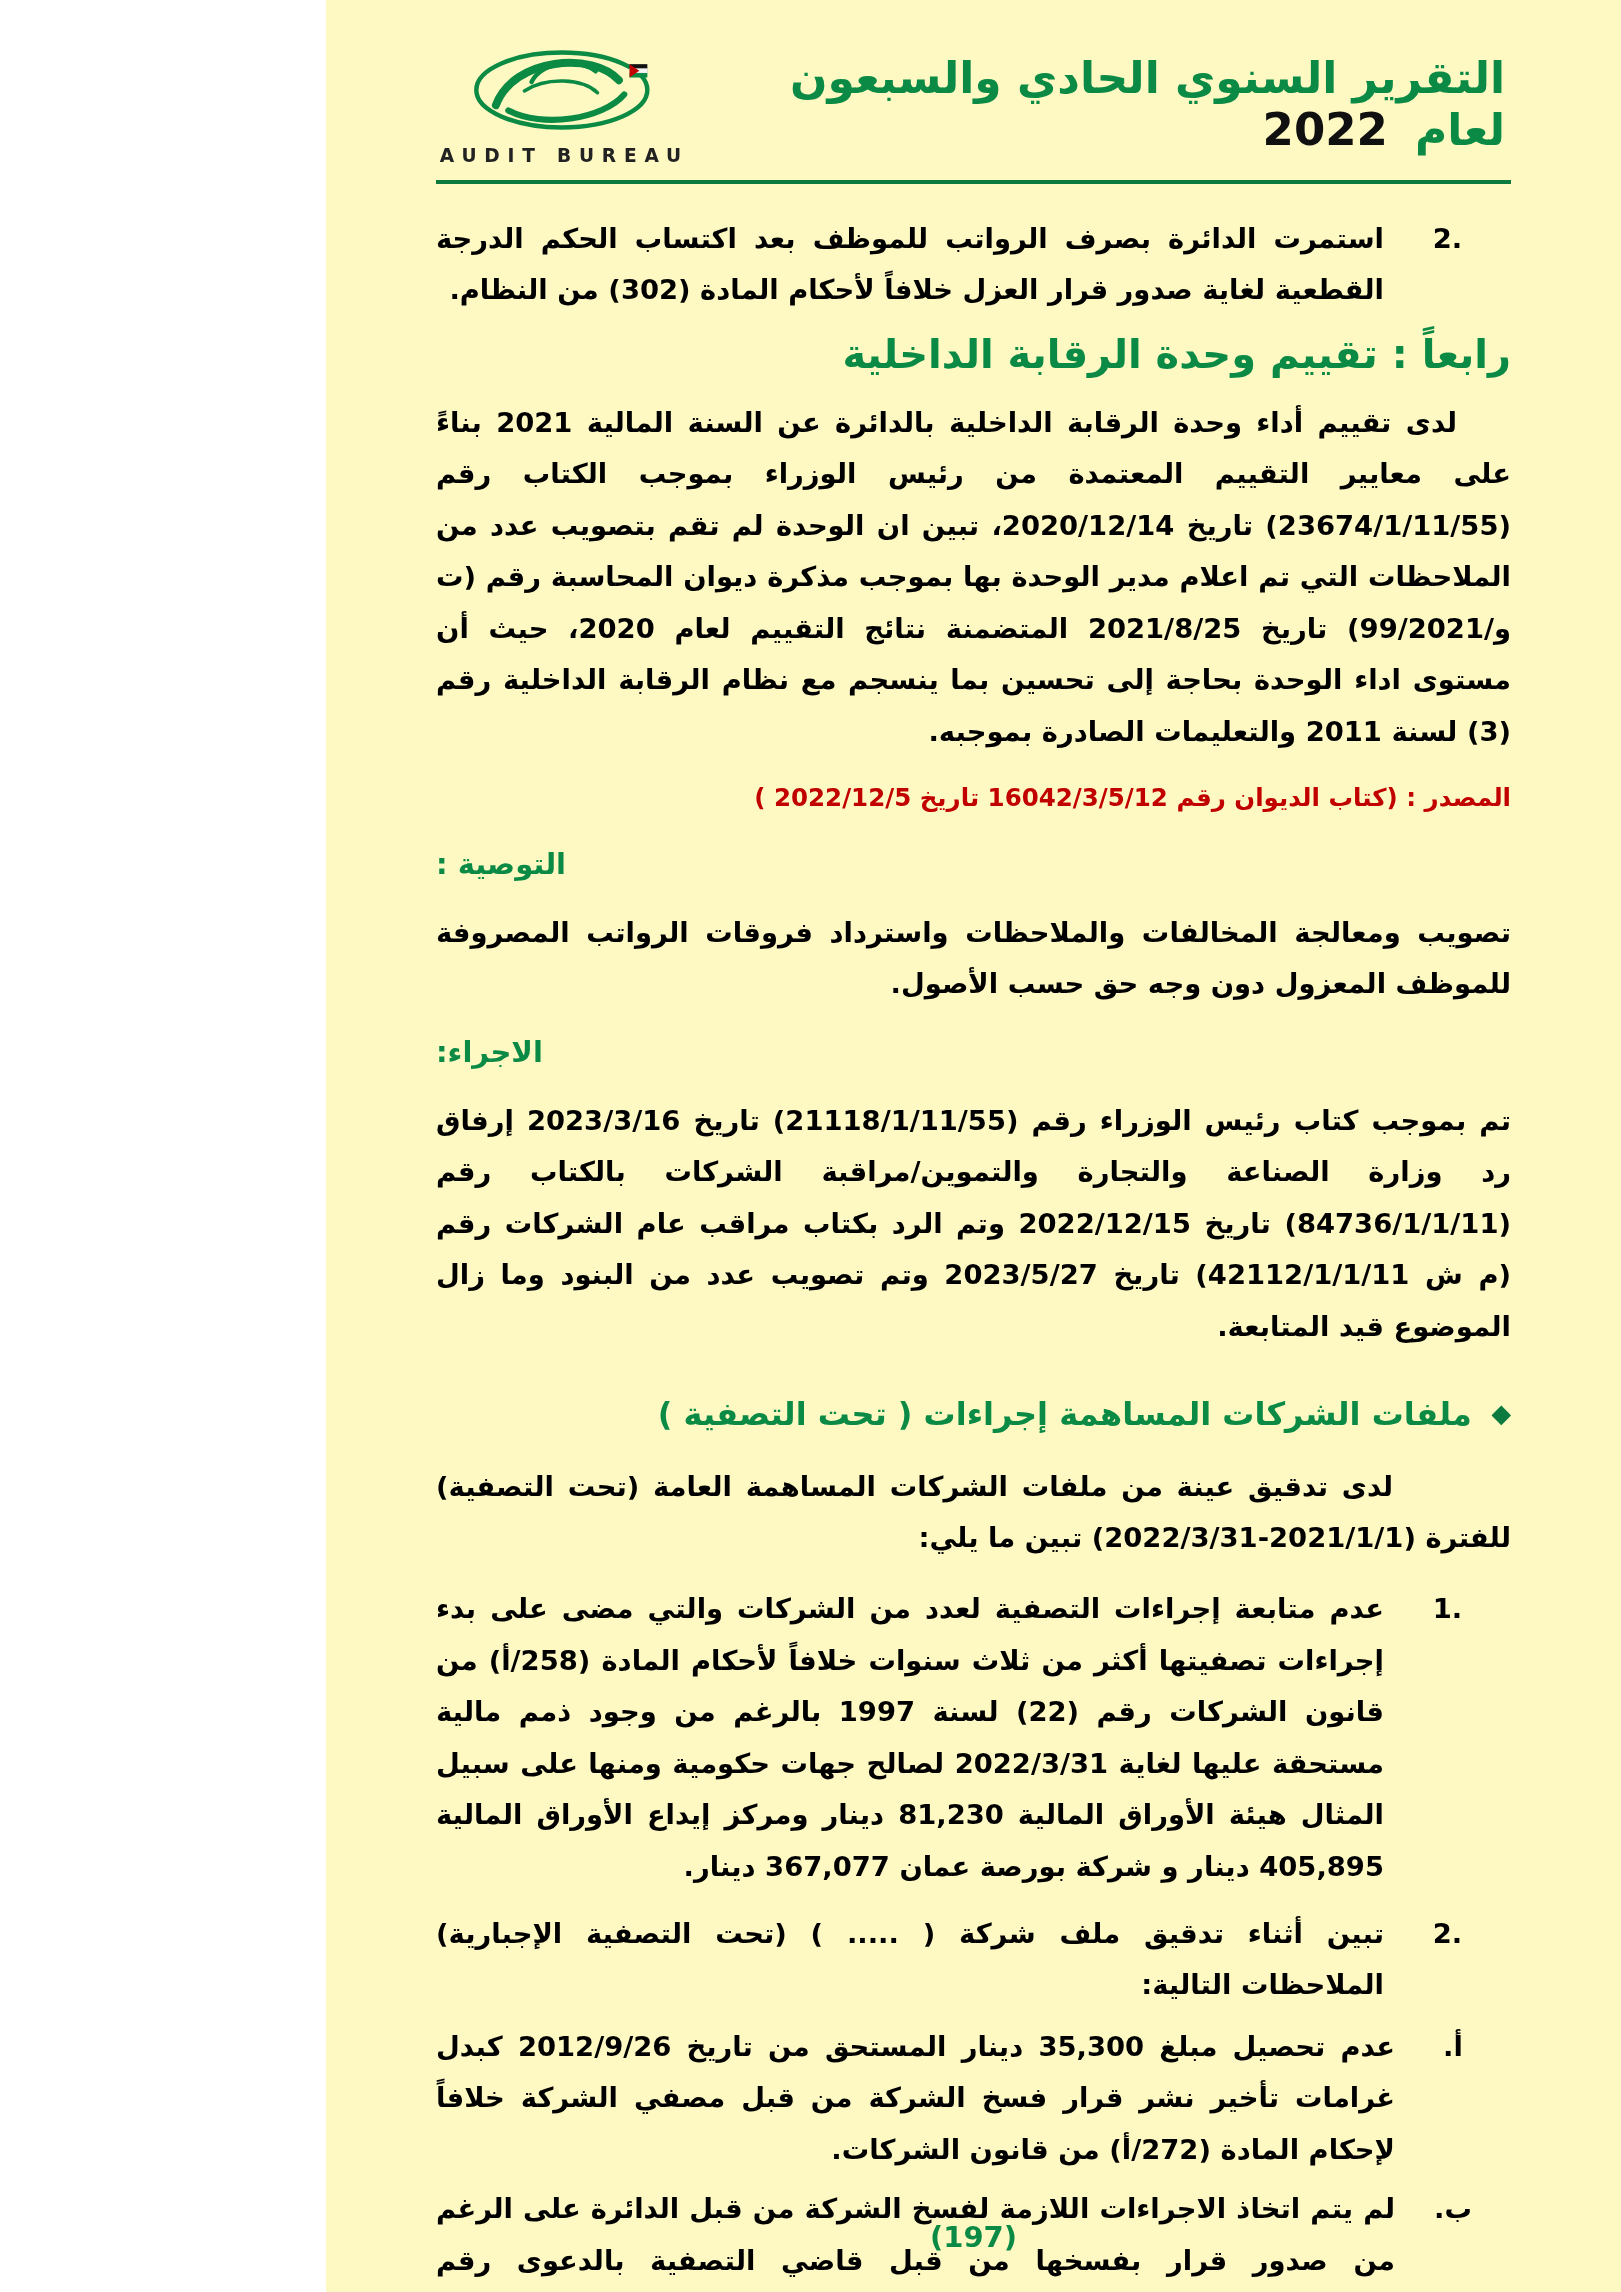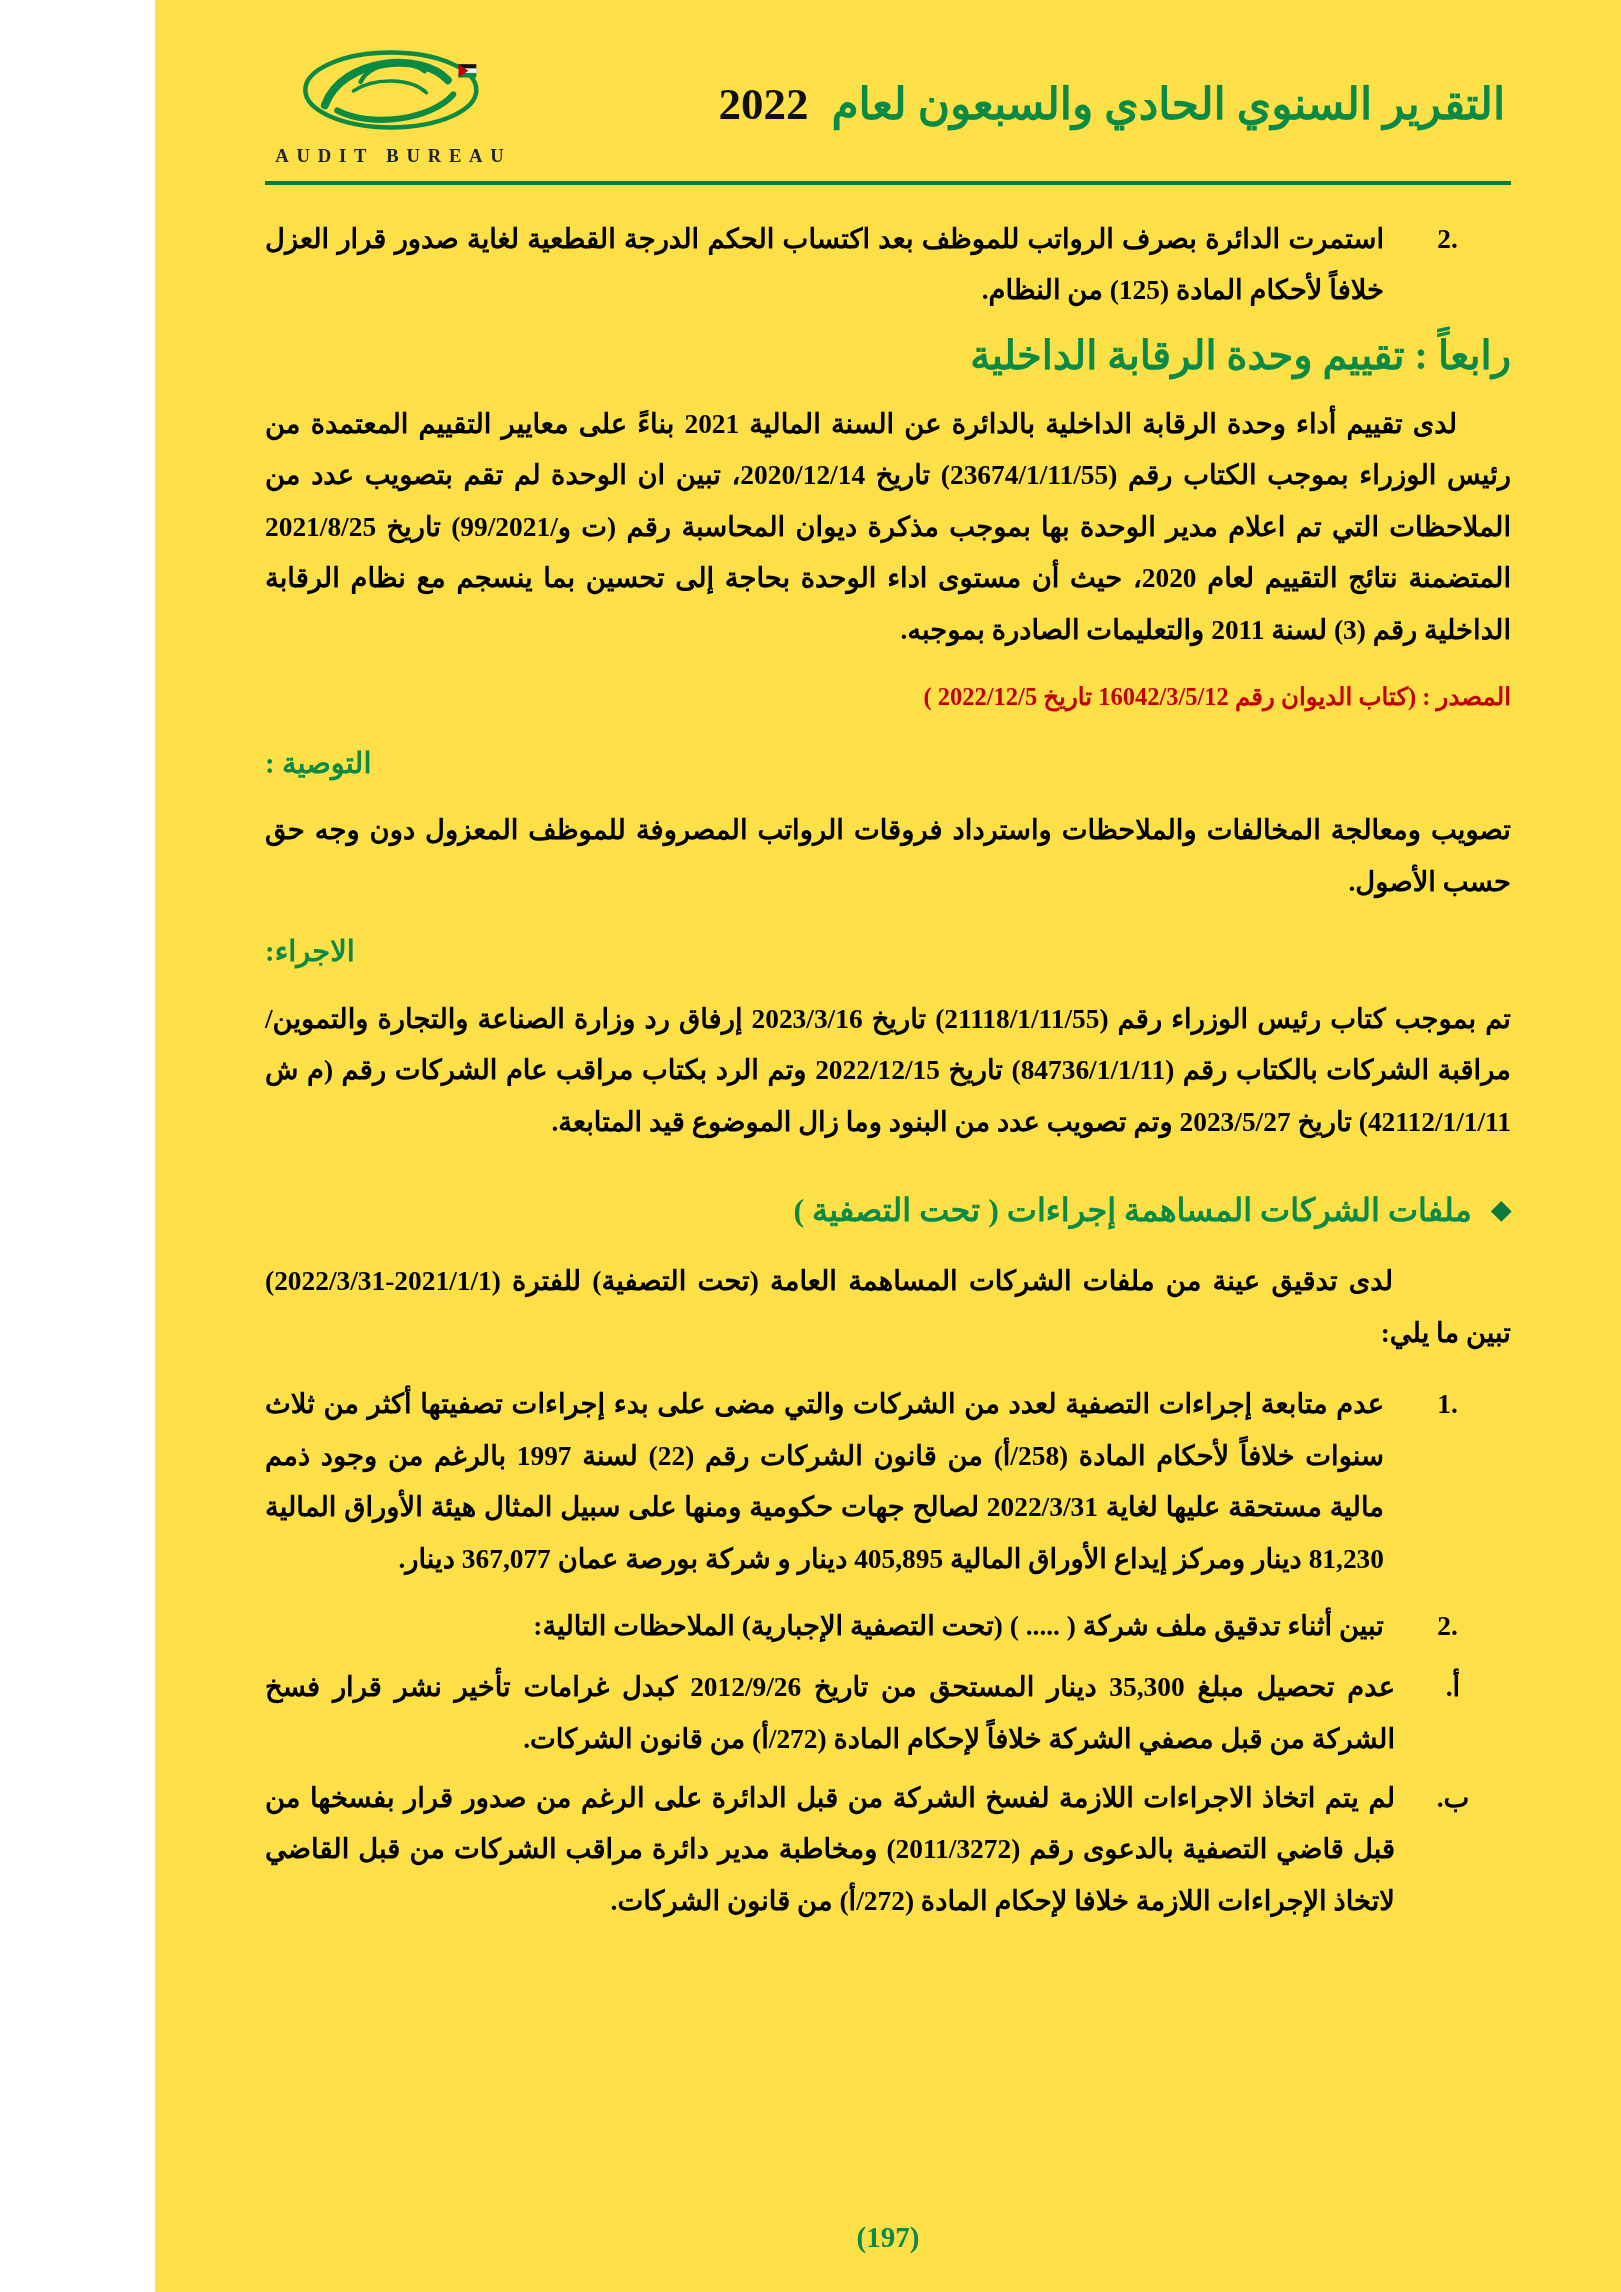--- a/index.html
+++ b/index.html
@@ -10,26 +10,25 @@
   }
   *{margin:0;padding:0;box-sizing:border-box;}
   html,body{background:#ffffff;}
   body{
     width:1621px;height:2293px;
     font-family:"DejaVu Sans","Liberation Sans",sans-serif;
     color:var(--ink);
   }
   .page{
     position:relative;
-    width:1466px;height:2293px;
+    width:1295px;height:2293px;
     padding:41px 110px 108px 110px;
     direction:rtl;
     overflow:hidden;
-    background:#fde047;
-    font-family:Liberation Serif, serif;
+    background:#fef9c3;
   }
   
   .header{
     display:flex;
     justify-content:space-between;
     align-items:center;
     padding:0 5.9px 9.8px 5.9px;
   }
   .title-wrap{
     text-align:right;
@@ -164,21 +163,21 @@
   </header>
 
   <div class="rule"></div>
 
   <main>
 
     <div class="num-item body-text">
       <div class="num-col">
         <span class="ltr">2.</span>
       </div>
-      <div class="item-text">استمرت الدائرة بصرف الرواتب للموظف بعد اكتساب الحكم الدرجة القطعية لغاية صدور قرار العزل خلافاً لأحكام المادة (125) من النظام.</div>
+      <div class="item-text">استمرت الدائرة بصرف الرواتب للموظف بعد اكتساب الحكم الدرجة القطعية لغاية صدور قرار العزل خلافاً لأحكام المادة (302) من النظام.</div>
     </div>
 
     <h2 class="h-green">رابعاً : تقييم وحدة الرقابة الداخلية</h2>
 
     <p class="body-text block indent-sm">لدى تقييم أداء وحدة الرقابة الداخلية بالدائرة عن السنة المالية 2021 بناءً على معايير التقييم المعتمدة من رئيس الوزراء بموجب الكتاب رقم (23674/1/11/55) تاريخ 2020/12/14، تبين ان الوحدة لم تقم بتصويب عدد من الملاحظات التي تم اعلام مدير الوحدة بها بموجب مذكرة ديوان المحاسبة رقم (ت و/99/2021) تاريخ 2021/8/25 المتضمنة نتائج التقييم لعام 2020، حيث أن مستوى اداء الوحدة بحاجة إلى تحسين بما ينسجم مع نظام الرقابة الداخلية رقم (3) لسنة 2011 والتعليمات الصادرة بموجبه.</p>
 
     <p class="source-line">المصدر : (كتاب الديوان رقم 16042/3/5/12 تاريخ 2022/12/5 )</p>
 
     <p class="label-green">التوصية :</p>
 

